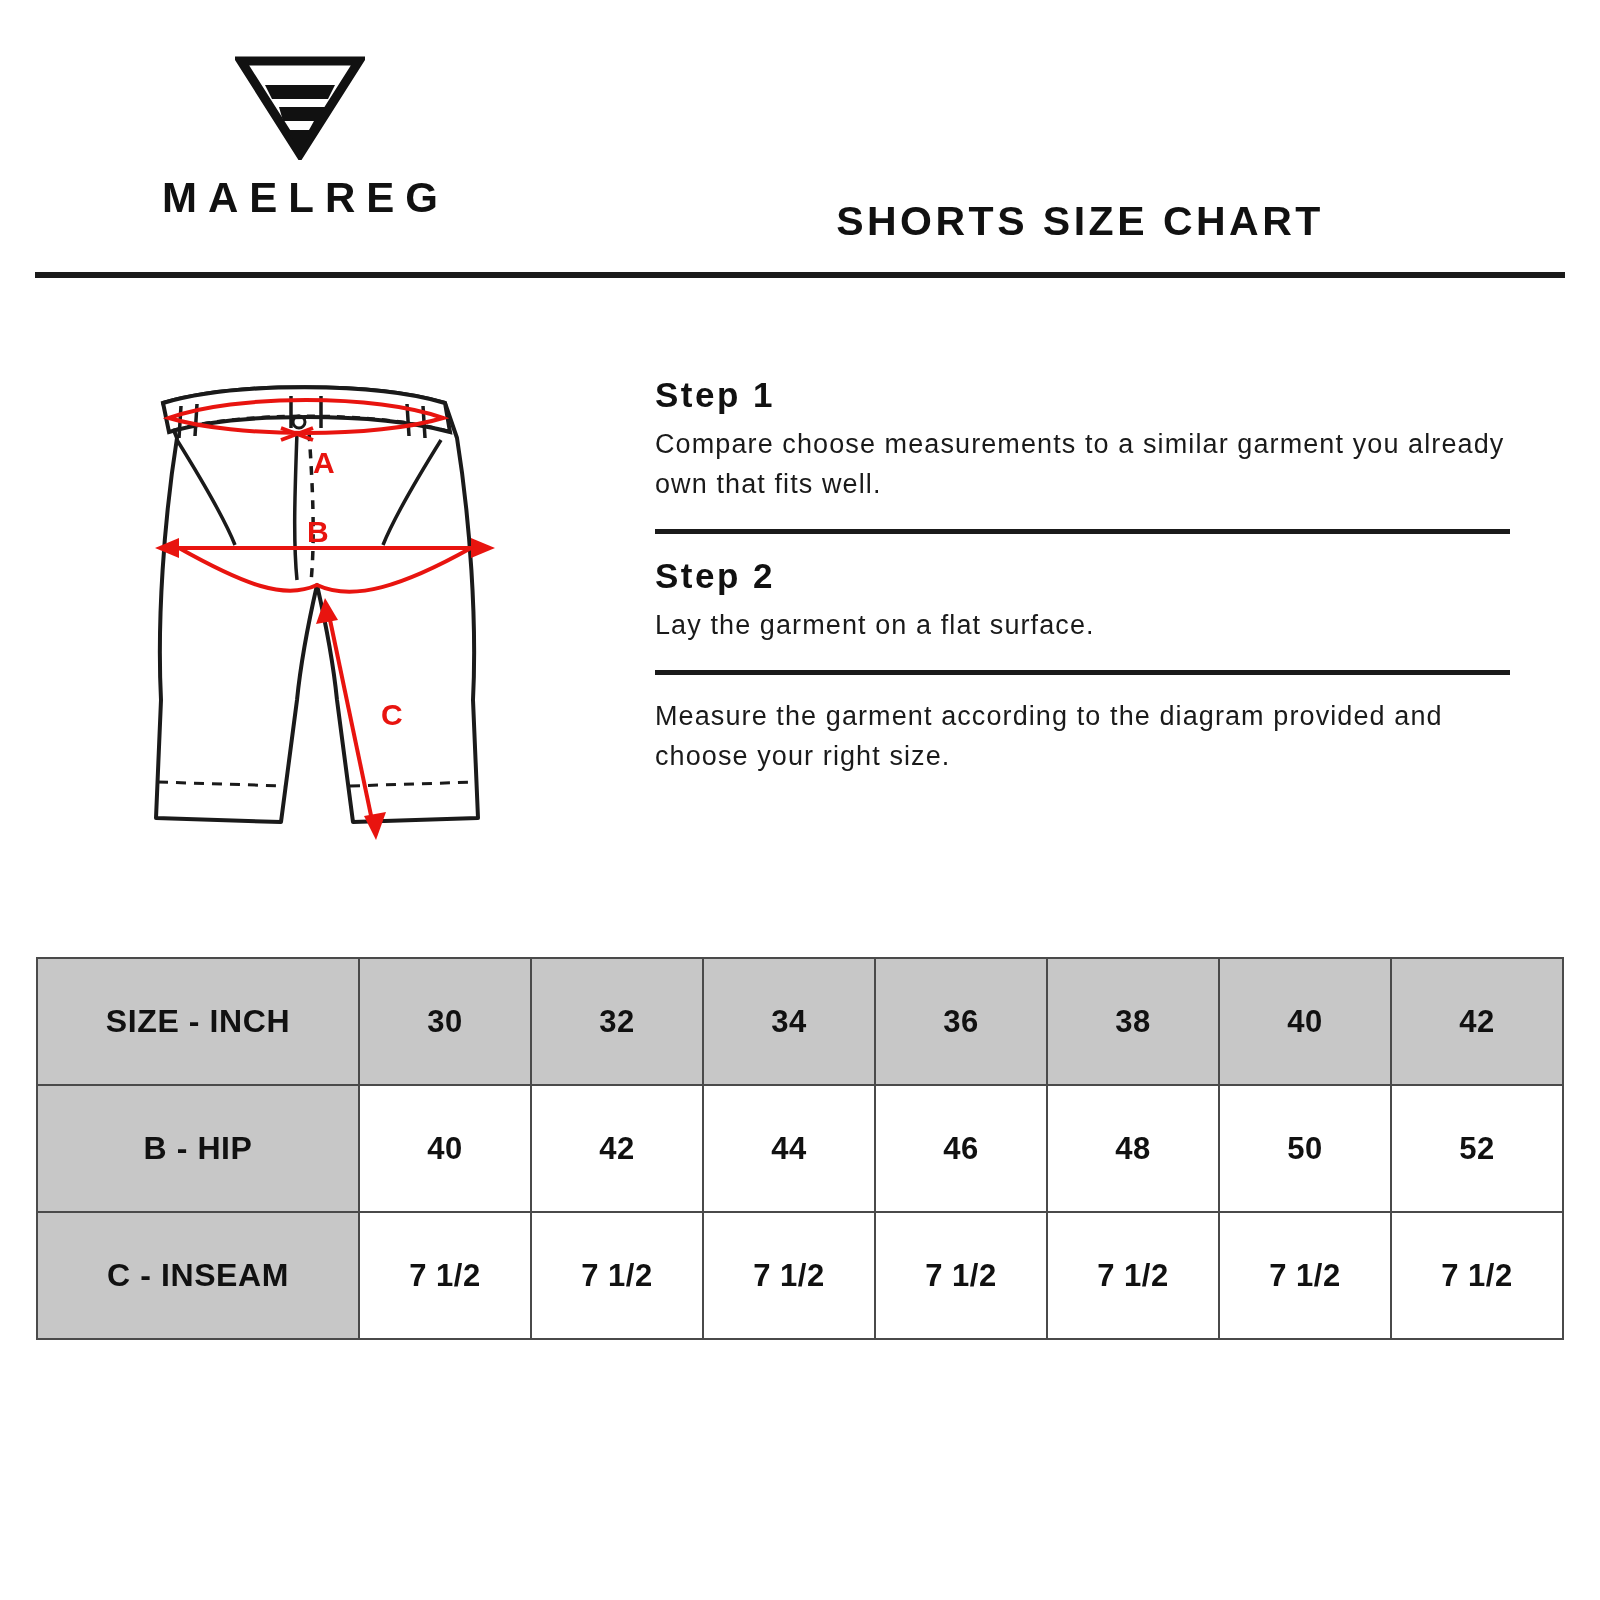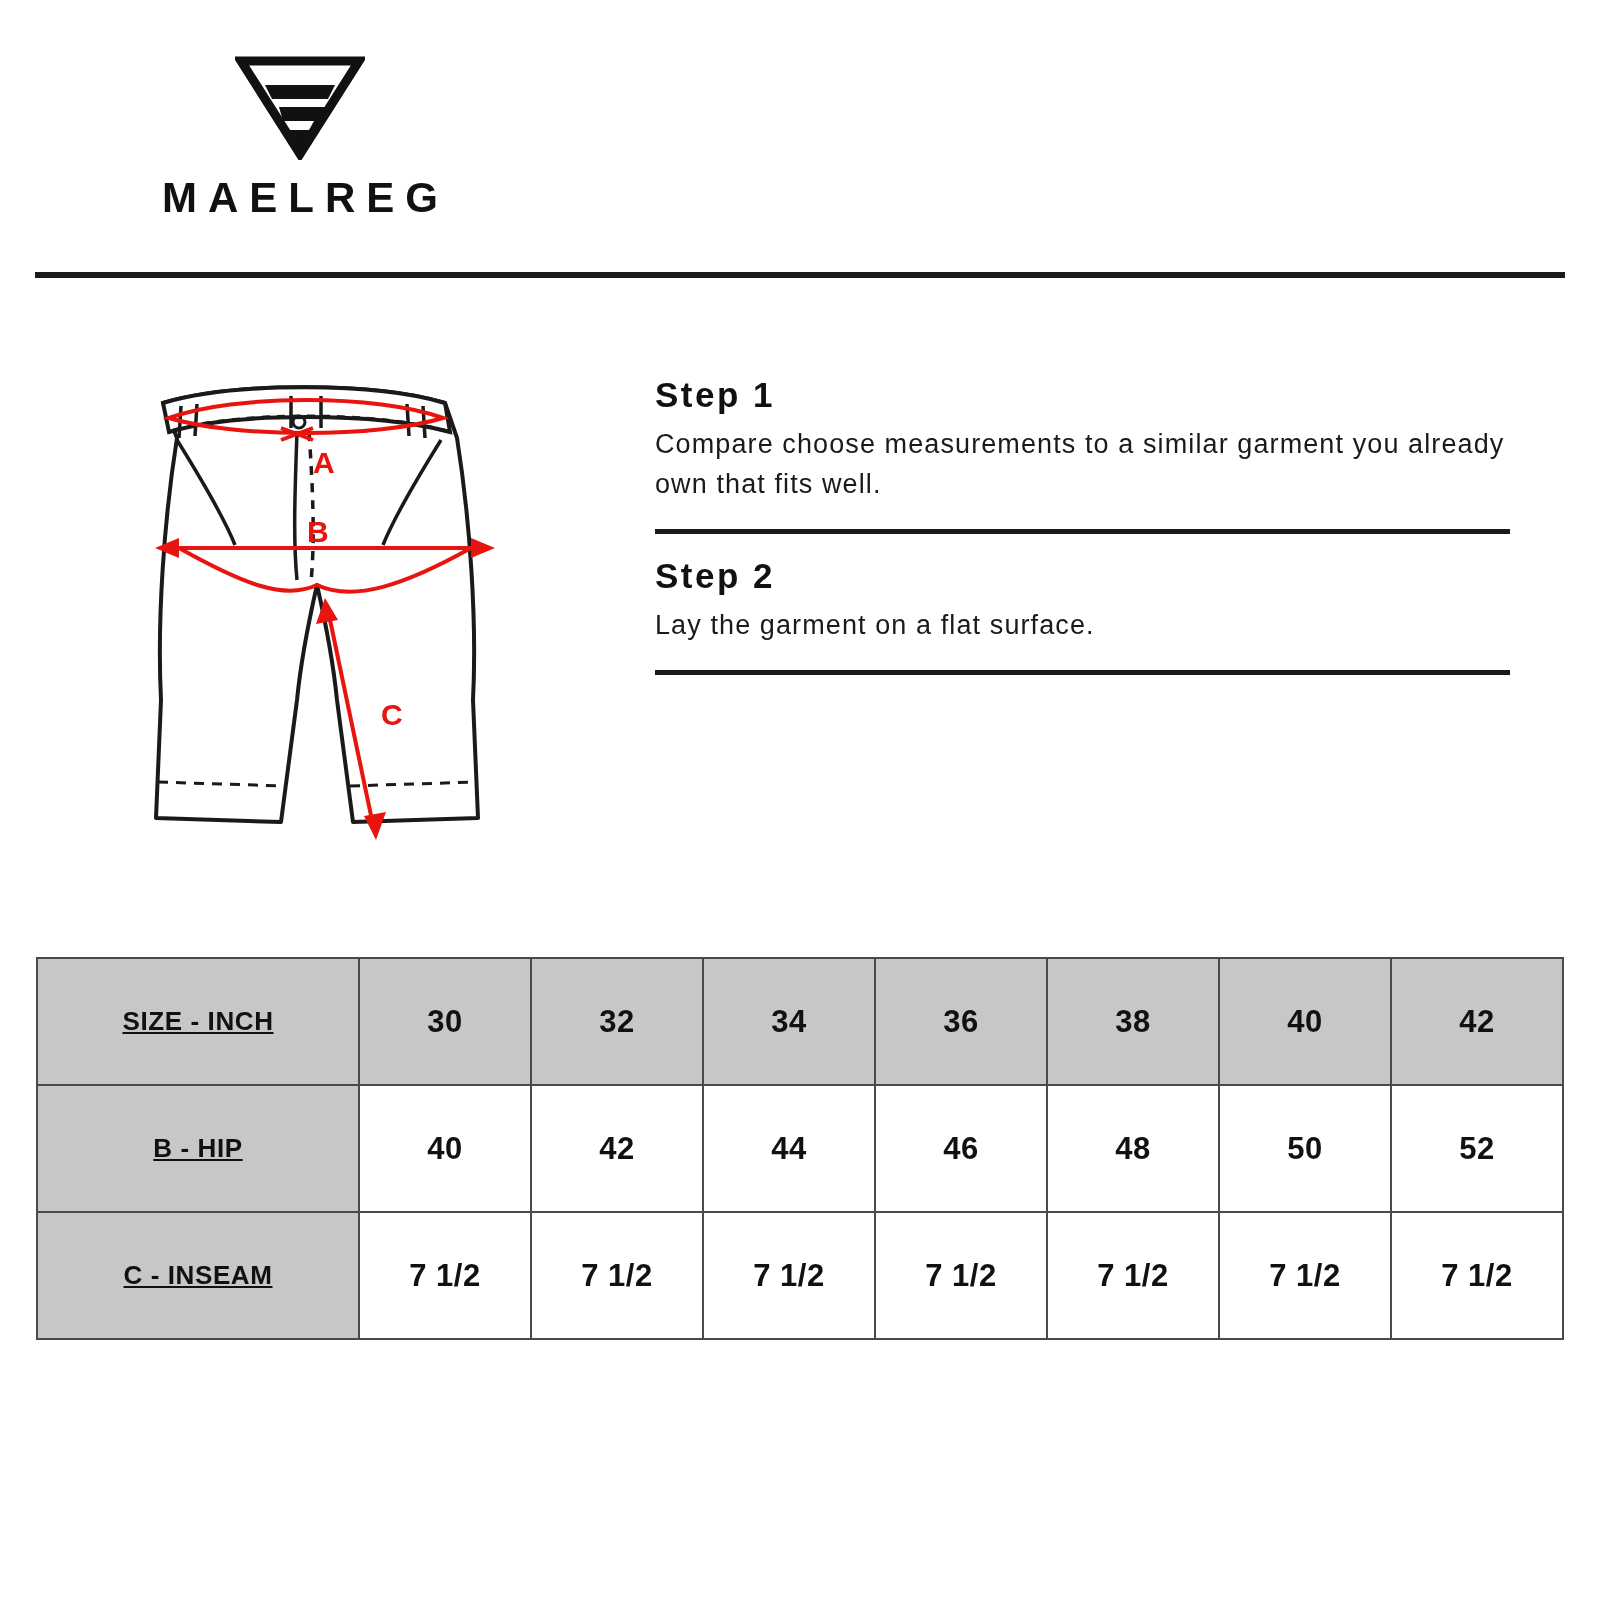--- a/index.html
+++ b/index.html
@@ -127,23 +127,22 @@
     vertical-align: middle;
     font-size: 31px;
     font-weight: bold;
     color: #111;
     height: 123px;
     letter-spacing: 0.5px;
   }
   table.size-table td.rowhead {
     background: #c7c7c7;
     width: 318px;
-    font-size: 26px;
+    font-size: 32px;
     letter-spacing: 0.6px;
-    text-decoration: underline;
   }
   table.size-table tr.header-row td {
     background: #c7c7c7;
   }
   table.size-table tr.header-row td.rowhead {
     background: #c7c7c7;
   }
 </style>
 </head>
 <body>
@@ -154,20 +153,21 @@
 
     <div class="brand-block">
       <svg class="logo-mark" viewBox="0 0 130 105">
         <path d="M6 6 L124 6 L65 99 Z" fill="none" stroke="#111111" stroke-width="9"></path>
         <path d="M30 30 L100 30 L93 44 L37 44 Z" fill="#111111"></path>
         <path d="M44 52 L92 52 L65 95 L52 75 L74 75 L79 66 L48 66 Z" fill="#111111"></path>
       </svg>
       <div class="brand-name">MAELREG</div>
     </div>
 
+    <div class="chart-title">SHORTS SIZE CHART</div>
     <div class="header-rule"></div>
   </div>
 
   <div class="diagram">
     <svg viewBox="0 0 500 500" width="500" height="500">
 
       <g fill="#ffffff" stroke="#1a1a1a" stroke-width="4" stroke-linejoin="round">
         <path d="M78 33
                  C 150 12, 290 12, 360 33
                  L 372 68
@@ -244,20 +244,21 @@
     </div>
     <div class="step-rule"></div>
 
     <div class="step-block">
       <div class="step-title">Step 2</div>
       <p class="step-body">Lay the garment on a flat surface.</p>
     </div>
     <div class="step-rule"></div>
 
     <div class="step-block">
+      <p class="step-body">Measure the garment according to the diagram provided and choose your right size.</p>
     </div>
   </div>
 
   <div class="table-wrap">
     <table class="size-table">
       <tbody>
         <tr class="header-row">
           <td class="rowhead">SIZE - INCH</td>
           <td>30</td>
           <td>32</td>

